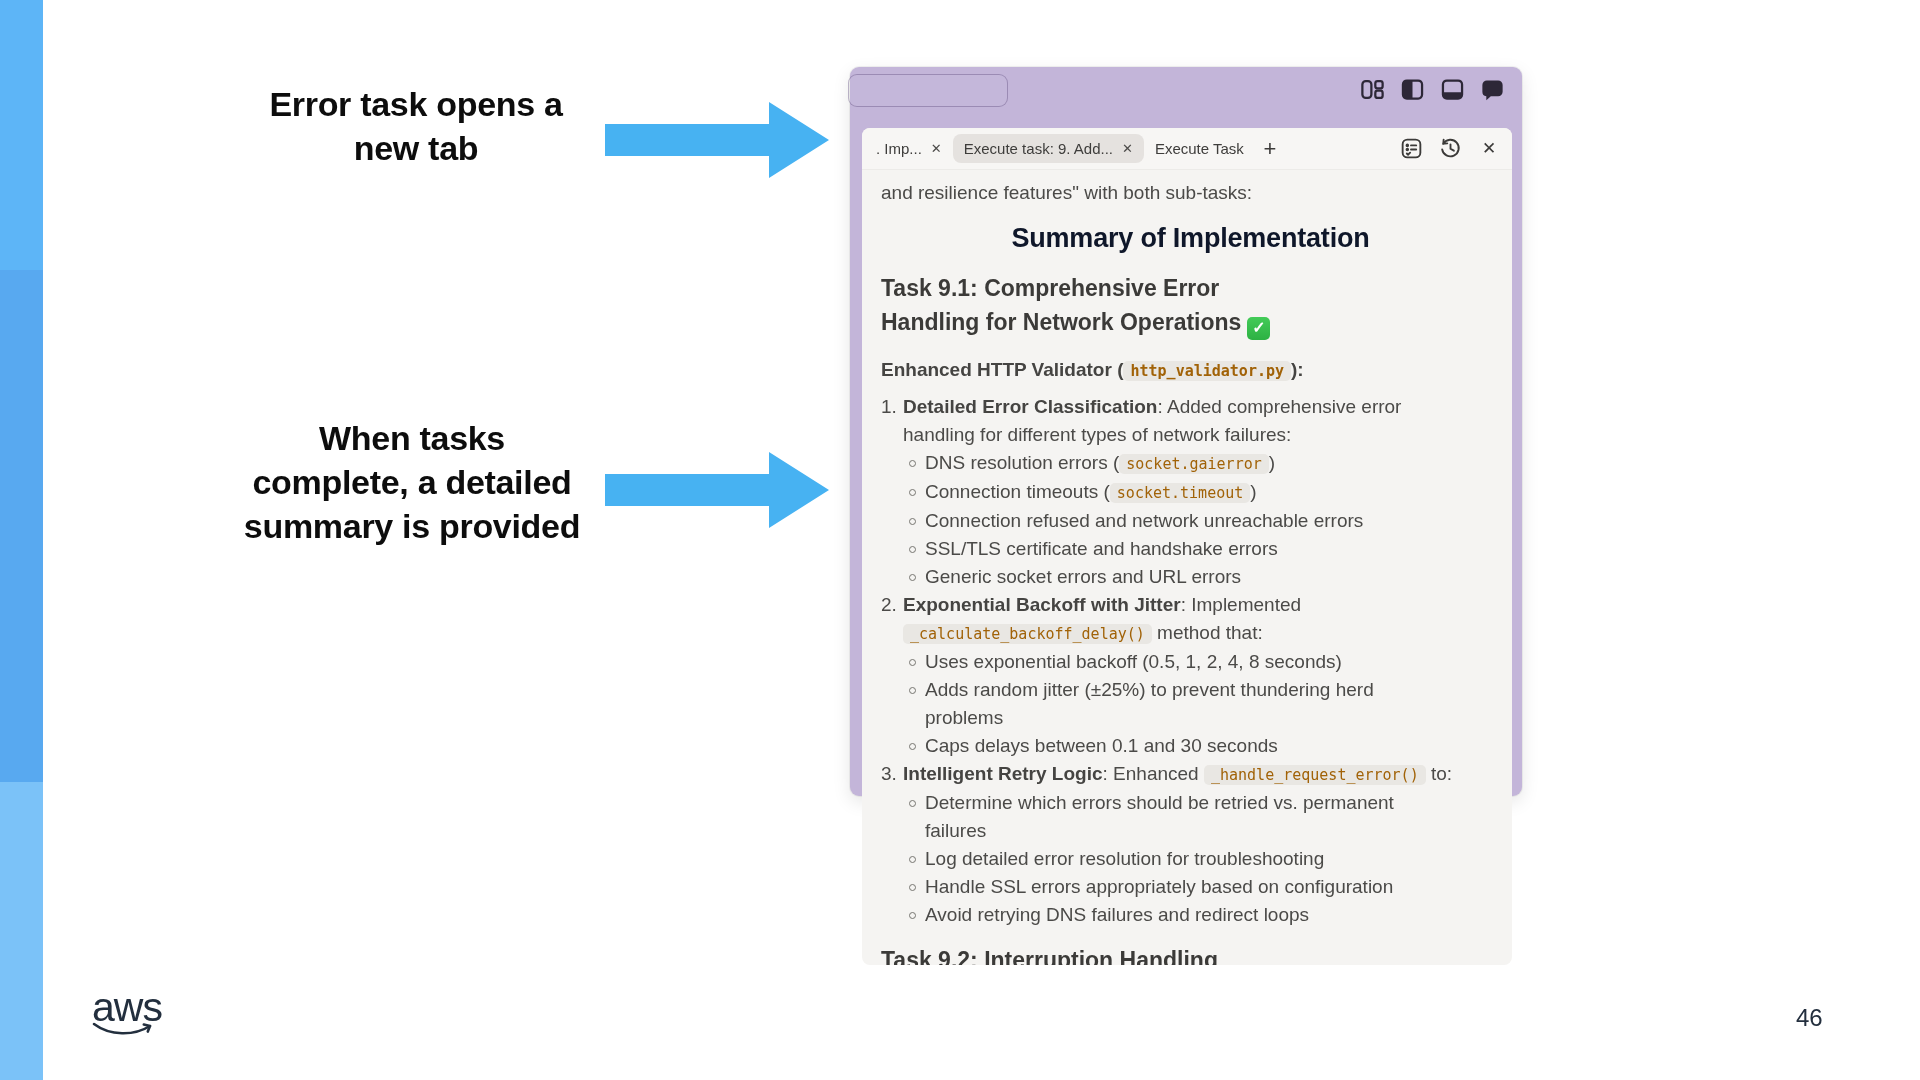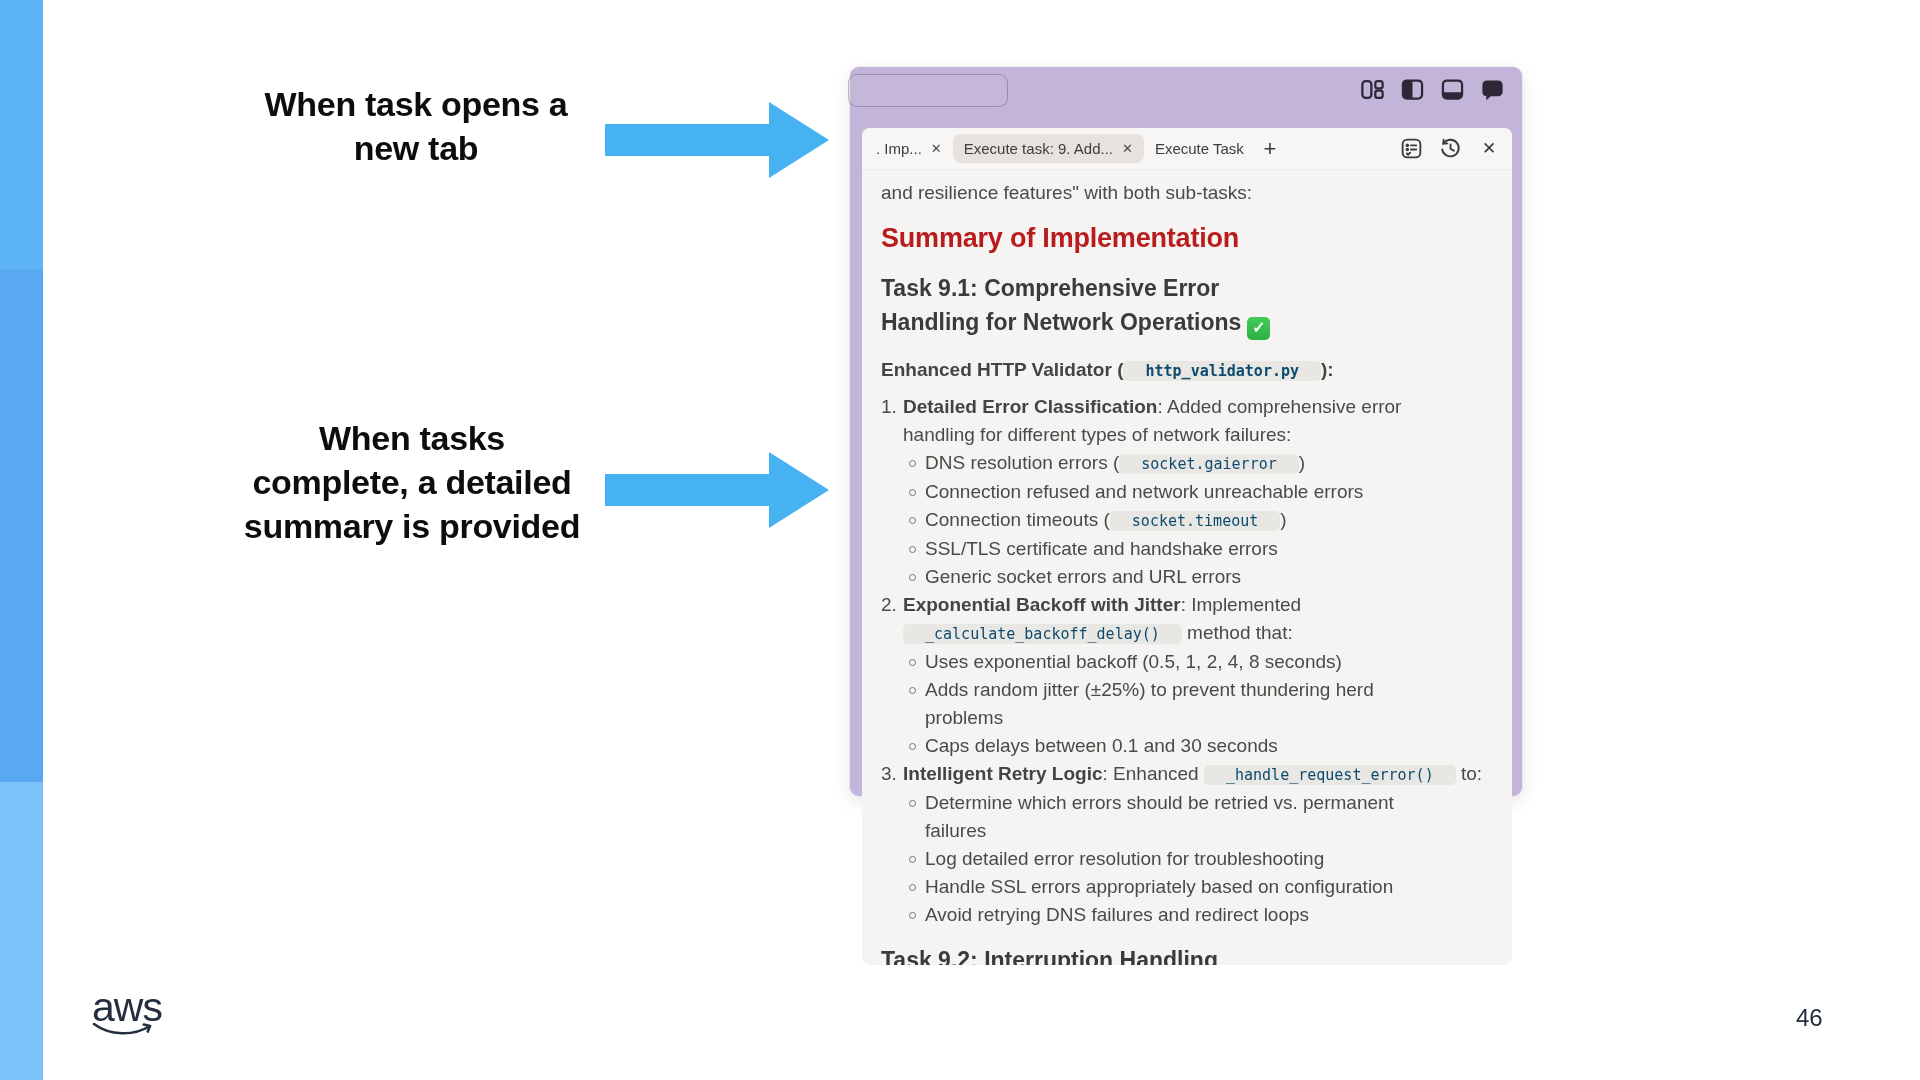--- a/index.html
+++ b/index.html
@@ -34,26 +34,26 @@
   .tab .x{font-size:13px;color:#4c4b49;}
   .tbtn{display:flex;align-items:center;justify-content:center;width:26px;height:26px;cursor:pointer;color:#3c3b39;}
   .plus{font-size:22px;font-weight:400;margin-left:2px;}
   .right-icons{margin-left:auto;display:flex;align-items:center;gap:13px;}
   .closex{font-size:17px;color:#3c3b39;}
 
   
   .doc{height:796px;overflow:hidden;padding:9px 12px 0 19px;color:#4b4a48;font-size:19px;line-height:28px;}
   .doc p,.doc h2,.doc h3{margin:0;white-space:pre-line;}
   .doc p{margin-top:0;}
-  .doc h2{margin-top:12px;font-size:27px;line-height:38px;color:#b91c1c;letter-spacing:-0.2px;}
+  .doc h2{margin-top:12px;font-size:27px;line-height:38px;color:#0f172a;letter-spacing:-0.2px;text-align:center;}
   .doc h3{margin-top:14px;font-size:23px;line-height:34px;color:#3b3a38;}
   .doc .pbold{margin-top:16px;font-weight:bold;color:#454442;}
   .b{font-weight:bold;color:#454442;}
-  .chip{font-family:"DejaVu Sans Mono",monospace;font-size:15px;background:#e9e7e3;color:#0c4a6e;
-        border-radius:5px;padding:1px 22px;white-space:pre;}
+  .chip{font-family:"DejaVu Sans Mono",monospace;font-size:15px;background:#e9e7e3;color:#a16207;
+        border-radius:5px;padding:1px 7px;white-space:pre;}
   .doc ol{list-style:none;margin:8px 0 12px 0;padding:0 0 0 22px;counter-reset:n;}
   .doc ol>li{position:relative;counter-increment:n;}
   .li-main{white-space:pre-line;}
   .li-main::before{content:counter(n) ". ";position:absolute;left:-22px;}
   .doc ul{list-style:none;margin:0;padding:0 0 0 22px;}
   .doc ul>li{position:relative;white-space:pre-line;}
   .doc ul>li::before{content:"";position:absolute;left:-16px;top:11px;width:5px;height:5px;
                      border:1.4px solid #777671;border-radius:50%;}
   .check{display:inline-flex;align-items:center;justify-content:center;width:23px;height:23px;margin-left:6px;
          background:linear-gradient(#43cb58,#2db143);border-radius:5px;color:#fff;font-size:16px;
@@ -66,21 +66,21 @@
 </style>
 </head>
 <body>
 
 <div class="stripe">
   <div style="height: 270px; background: rgb(93, 181, 247);"></div>
   <div style="height: 512px; background: rgb(88, 169, 240);"></div>
   <div style="height: 298px; background: rgb(123, 194, 248);"></div>
 </div>
 
-<div class="caption" style="left:246px;top:82px;width:340px;">When task opens a
+<div class="caption" style="left:246px;top:82px;width:340px;">Error task opens a
 new tab</div>
 <div class="caption" style="left:236px;top:416px;width:352px;">When tasks
 complete, a detailed
 summary is provided</div>
 
 <svg class="arrow-svg" style="left:605px;top:102px;" width="224" height="76">
   <polygon points="0,22 164,22 164,0 224,38 164,76 164,54 0,54" fill="#47b2f2"></polygon>
 </svg>
 <svg class="arrow-svg" style="left:605px;top:452px;" width="224" height="76">
   <polygon points="0,22 164,22 164,0 224,38 164,76 164,54 0,54" fill="#47b2f2"></polygon>
@@ -158,22 +158,22 @@
           <h2><span>Summary of Implementation</span></h2>
           <h3><span>Task 9.1: Comprehensive Error
 Handling for Network Operations</span><span class="check">✓</span></h3>
           <p class="pbold"><span class="b">Enhanced HTTP Validator (</span><code class="chip">http_validator.py</code><span class="b">):</span></p>
           <ol>
             <li>
               <div class="li-main"><span class="b">Detailed Error Classification</span><span>: Added comprehensive error
 handling for different types of network failures:</span></div>
               <ul>
                 <li><span>DNS resolution errors (</span><code class="chip">socket.gaierror</code><span>)</span></li>
+                <li><span>Connection timeouts (</span><code class="chip">socket.timeout</code><span>)</span></li>
                 <li><span>Connection refused and network unreachable errors</span></li>
-                <li><span>Connection timeouts (</span><code class="chip">socket.timeout</code><span>)</span></li>
                 <li><span>SSL/TLS certificate and handshake errors</span></li>
                 <li><span>Generic socket errors and URL errors</span></li>
               </ul>
             </li>
             <li>
               <div class="li-main"><span class="b">Exponential Backoff with Jitter</span><span>: Implemented
 </span><code class="chip">_calculate_backoff_delay()</code><span> method that:</span></div>
               <ul>
                 <li><span>Uses exponential backoff (0.5, 1, 2, 4, 8 seconds)</span></li>
                 <li><span>Adds random jitter (±25%) to prevent thundering herd

